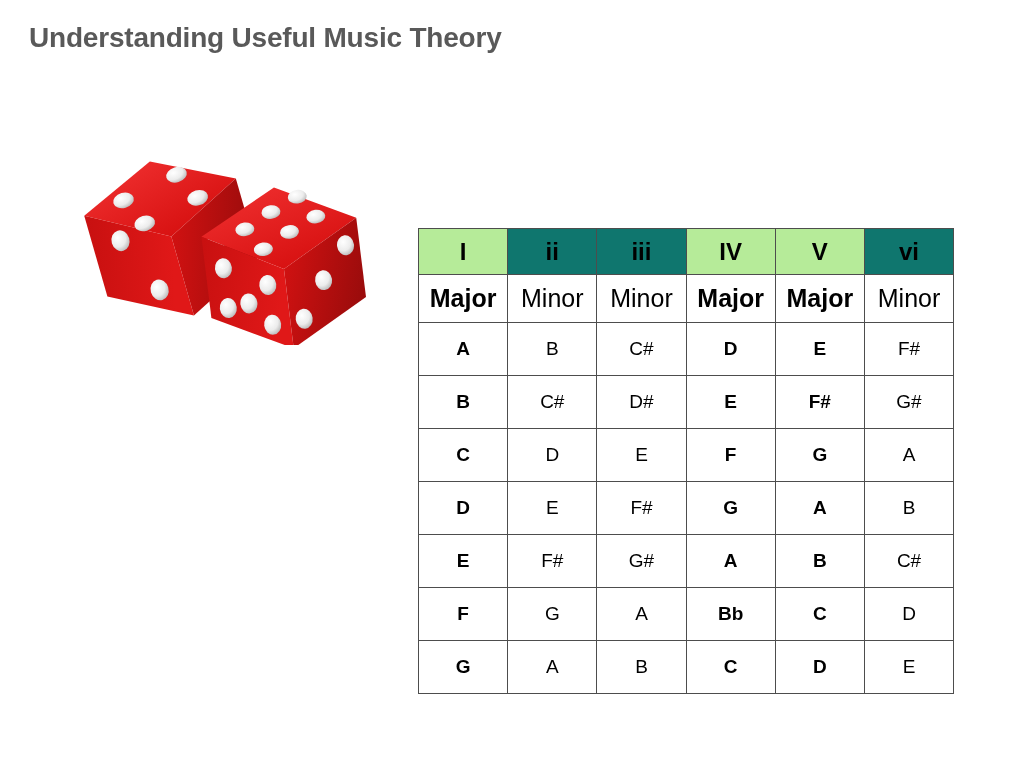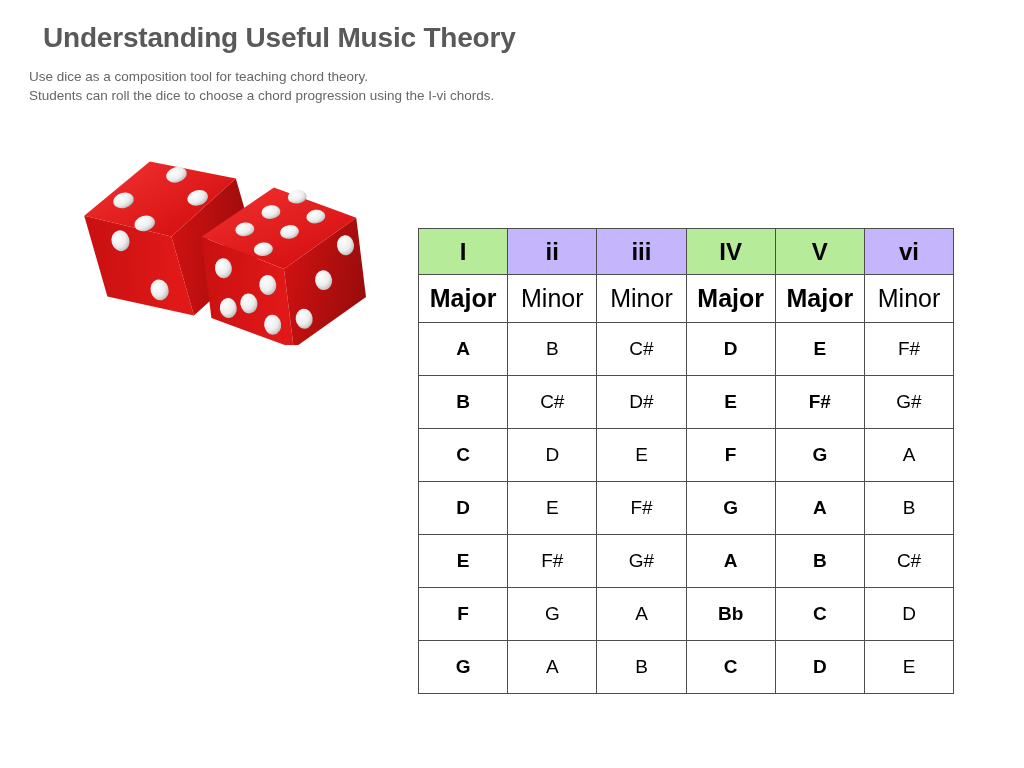--- a/index.html
+++ b/index.html
@@ -16,21 +16,21 @@
   #slide {
     position: relative;
     width: 1024px;
     height: 768px;
     background: #ffffff;
   }
 
   
   #page-title {
     position: absolute;
-    left: 43px;
+    left: 29px;
     top: 22px;
     font-size: 28px;
     font-weight: bold;
     color: #595959;
     letter-spacing: -0.2px;
     white-space: nowrap;
   }
 
   
   #subtitle-block {
@@ -76,44 +76,40 @@
     height: 53px;
     vertical-align: middle;
   }
 
   table.chord-table thead tr.roman-row th {
     height: 46px;
     font-size: 24px;
     font-weight: bold;
   }
   th.hdr-green  { background: #b6eb99; }
-  th.hdr-cyan   { background: #c4b5fd; }
+  th.hdr-cyan   { background: #0f766e; }
 
   table.chord-table thead tr.quality-row th {
     height: 48px;
     background: #ffffff;
     font-size: 25px;
   }
   .q-major { font-weight: bold; }
   .q-minor { font-weight: normal; }
 
   td.cell-major { font-weight: bold; }
   td.cell-minor { font-weight: normal; }
 </style>
 </head>
 <body>
 
 <div id="slide">
 
   <div id="page-title">Understanding Useful Music Theory</div>
 
-  <div id="subtitle-block">
-    <div>Use dice as a composition tool for teaching chord theory.</div>
-    <div>Students can roll the dice to choose a chord progression using the I-vi chords.</div>
-  </div>
 
   <div id="dice-illustration">
     <svg width="340" height="220" viewBox="0 0 340 220" xmlns="http://www.w3.org/2000/svg">
       <defs>
         <radialGradient id="pipg" cx="38%" cy="32%" r="72%">
           <stop offset="0%" stop-color="#ffffff"></stop>
           <stop offset="62%" stop-color="#ececec"></stop>
           <stop offset="100%" stop-color="#b9b9b9"></stop>
         </radialGradient>
         <linearGradient id="topg" x1="0" y1="0" x2="0.5" y2="1">

